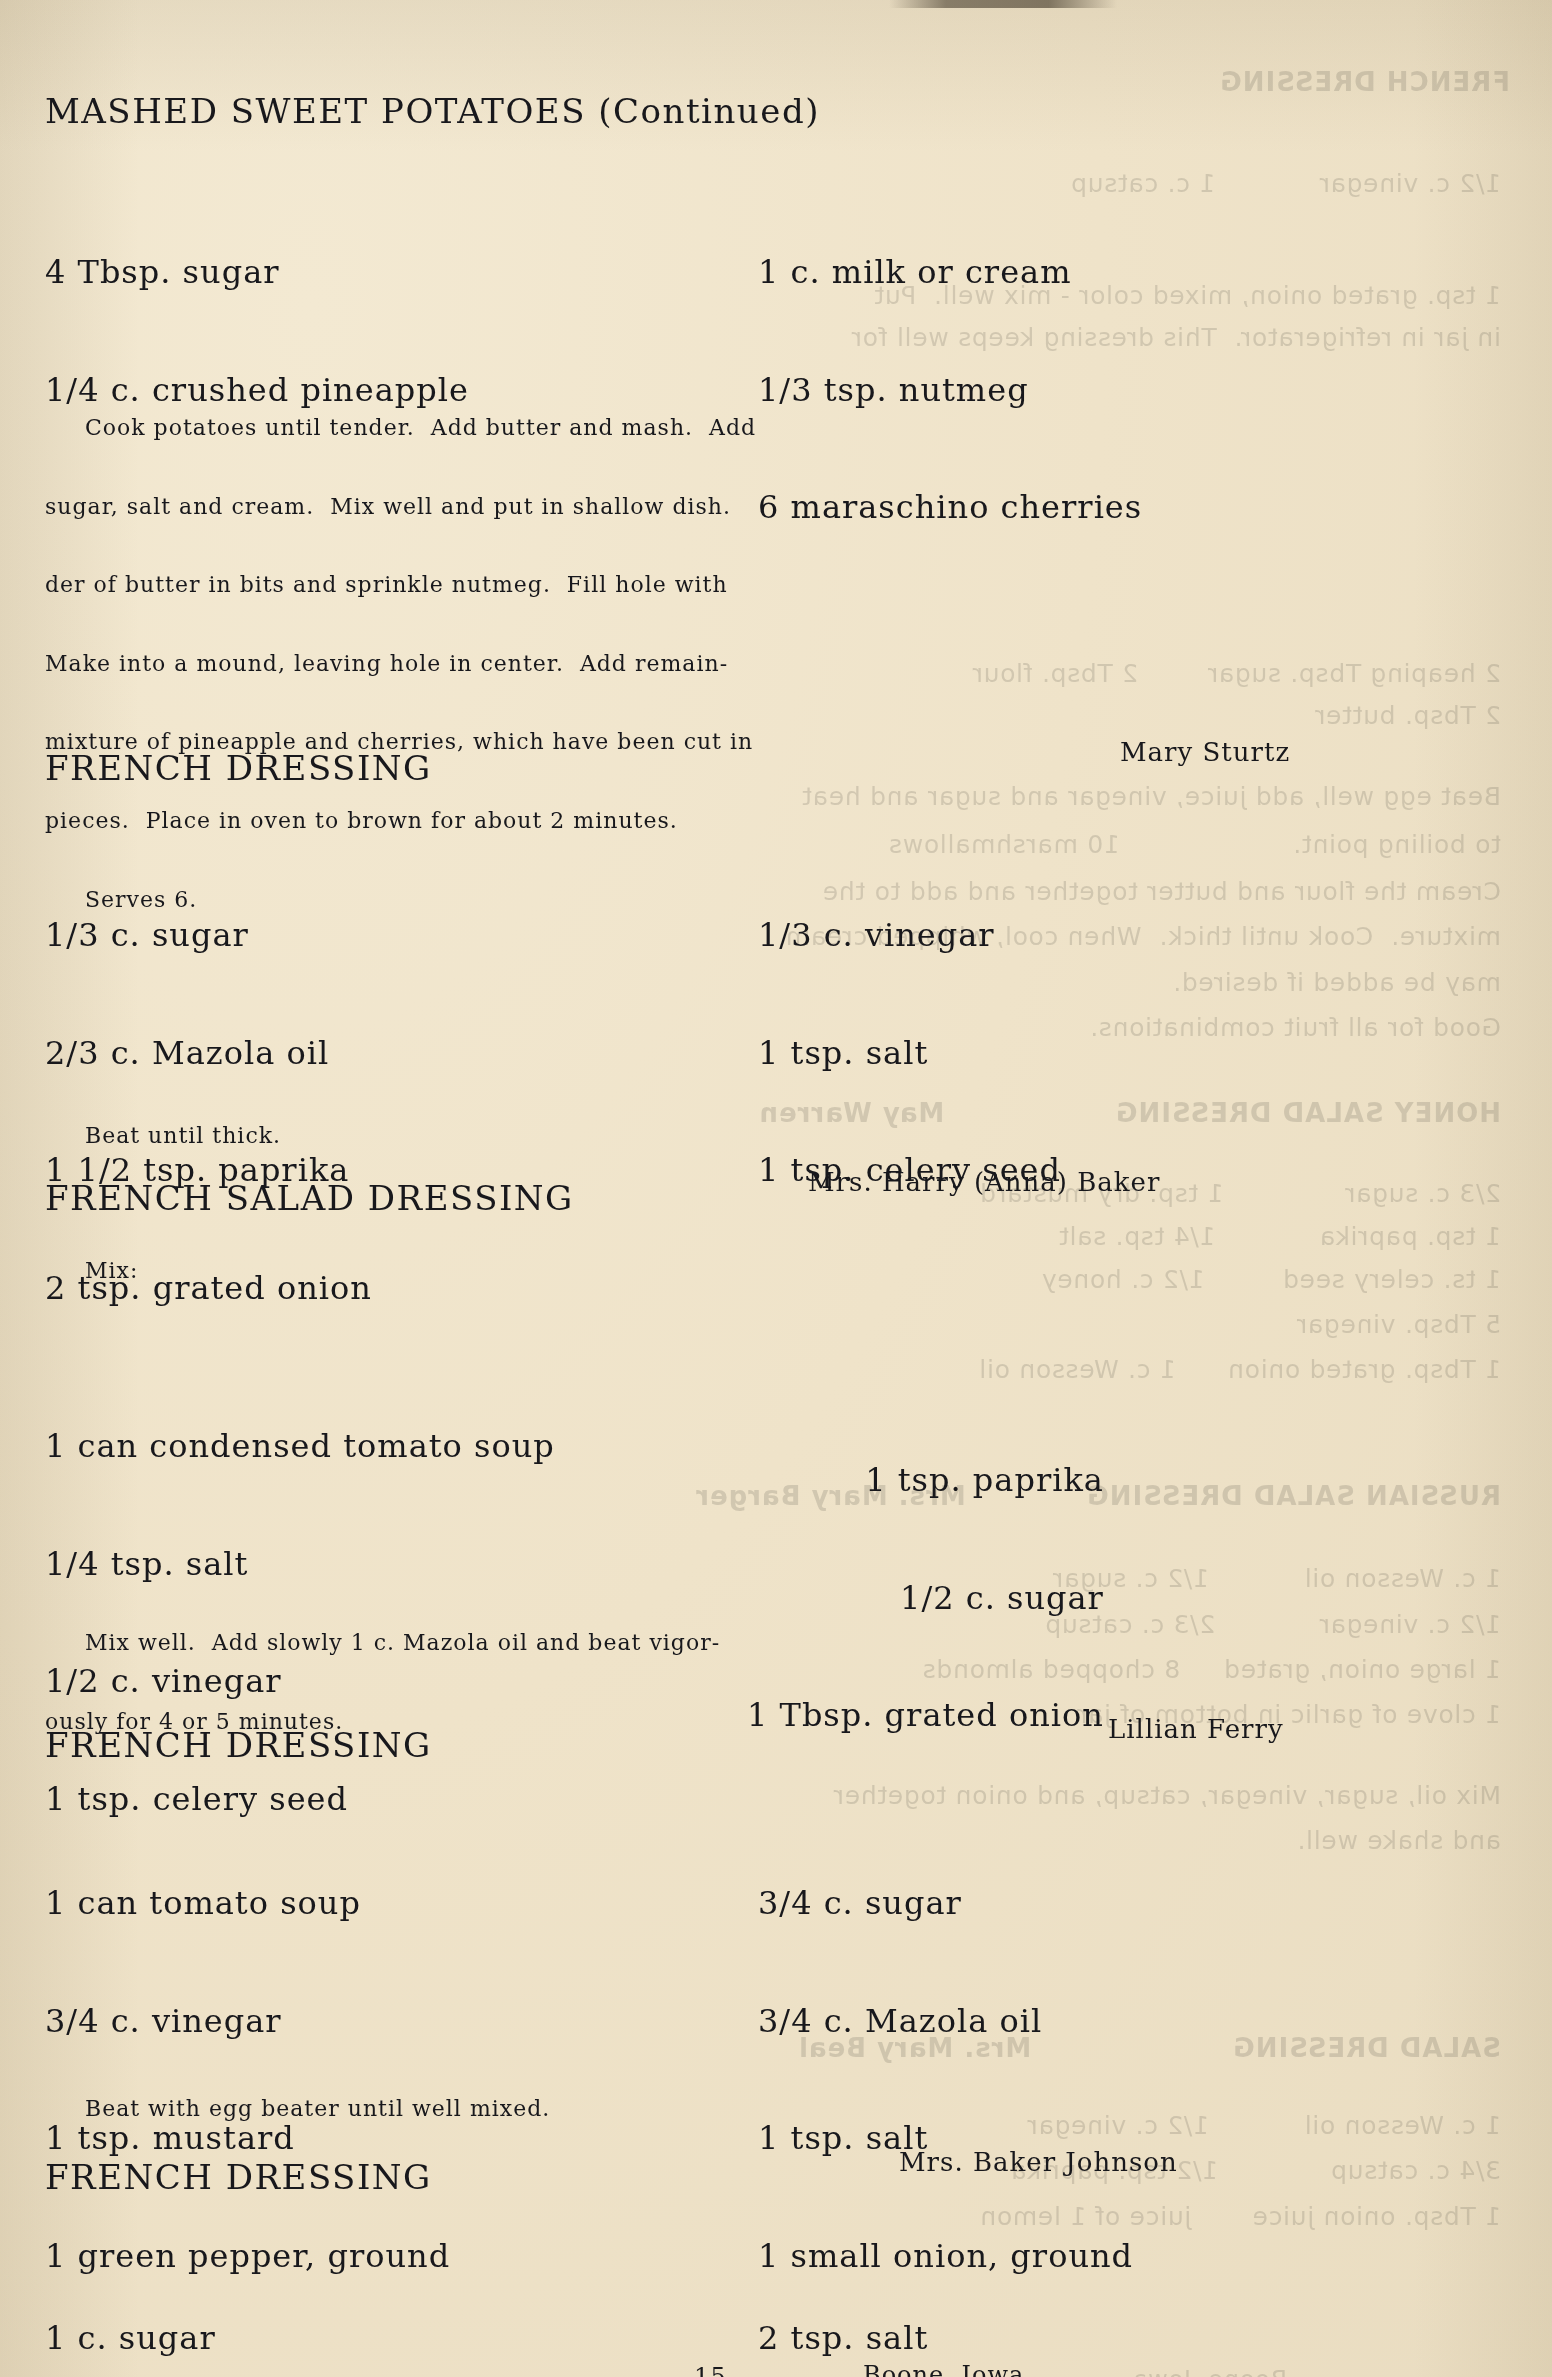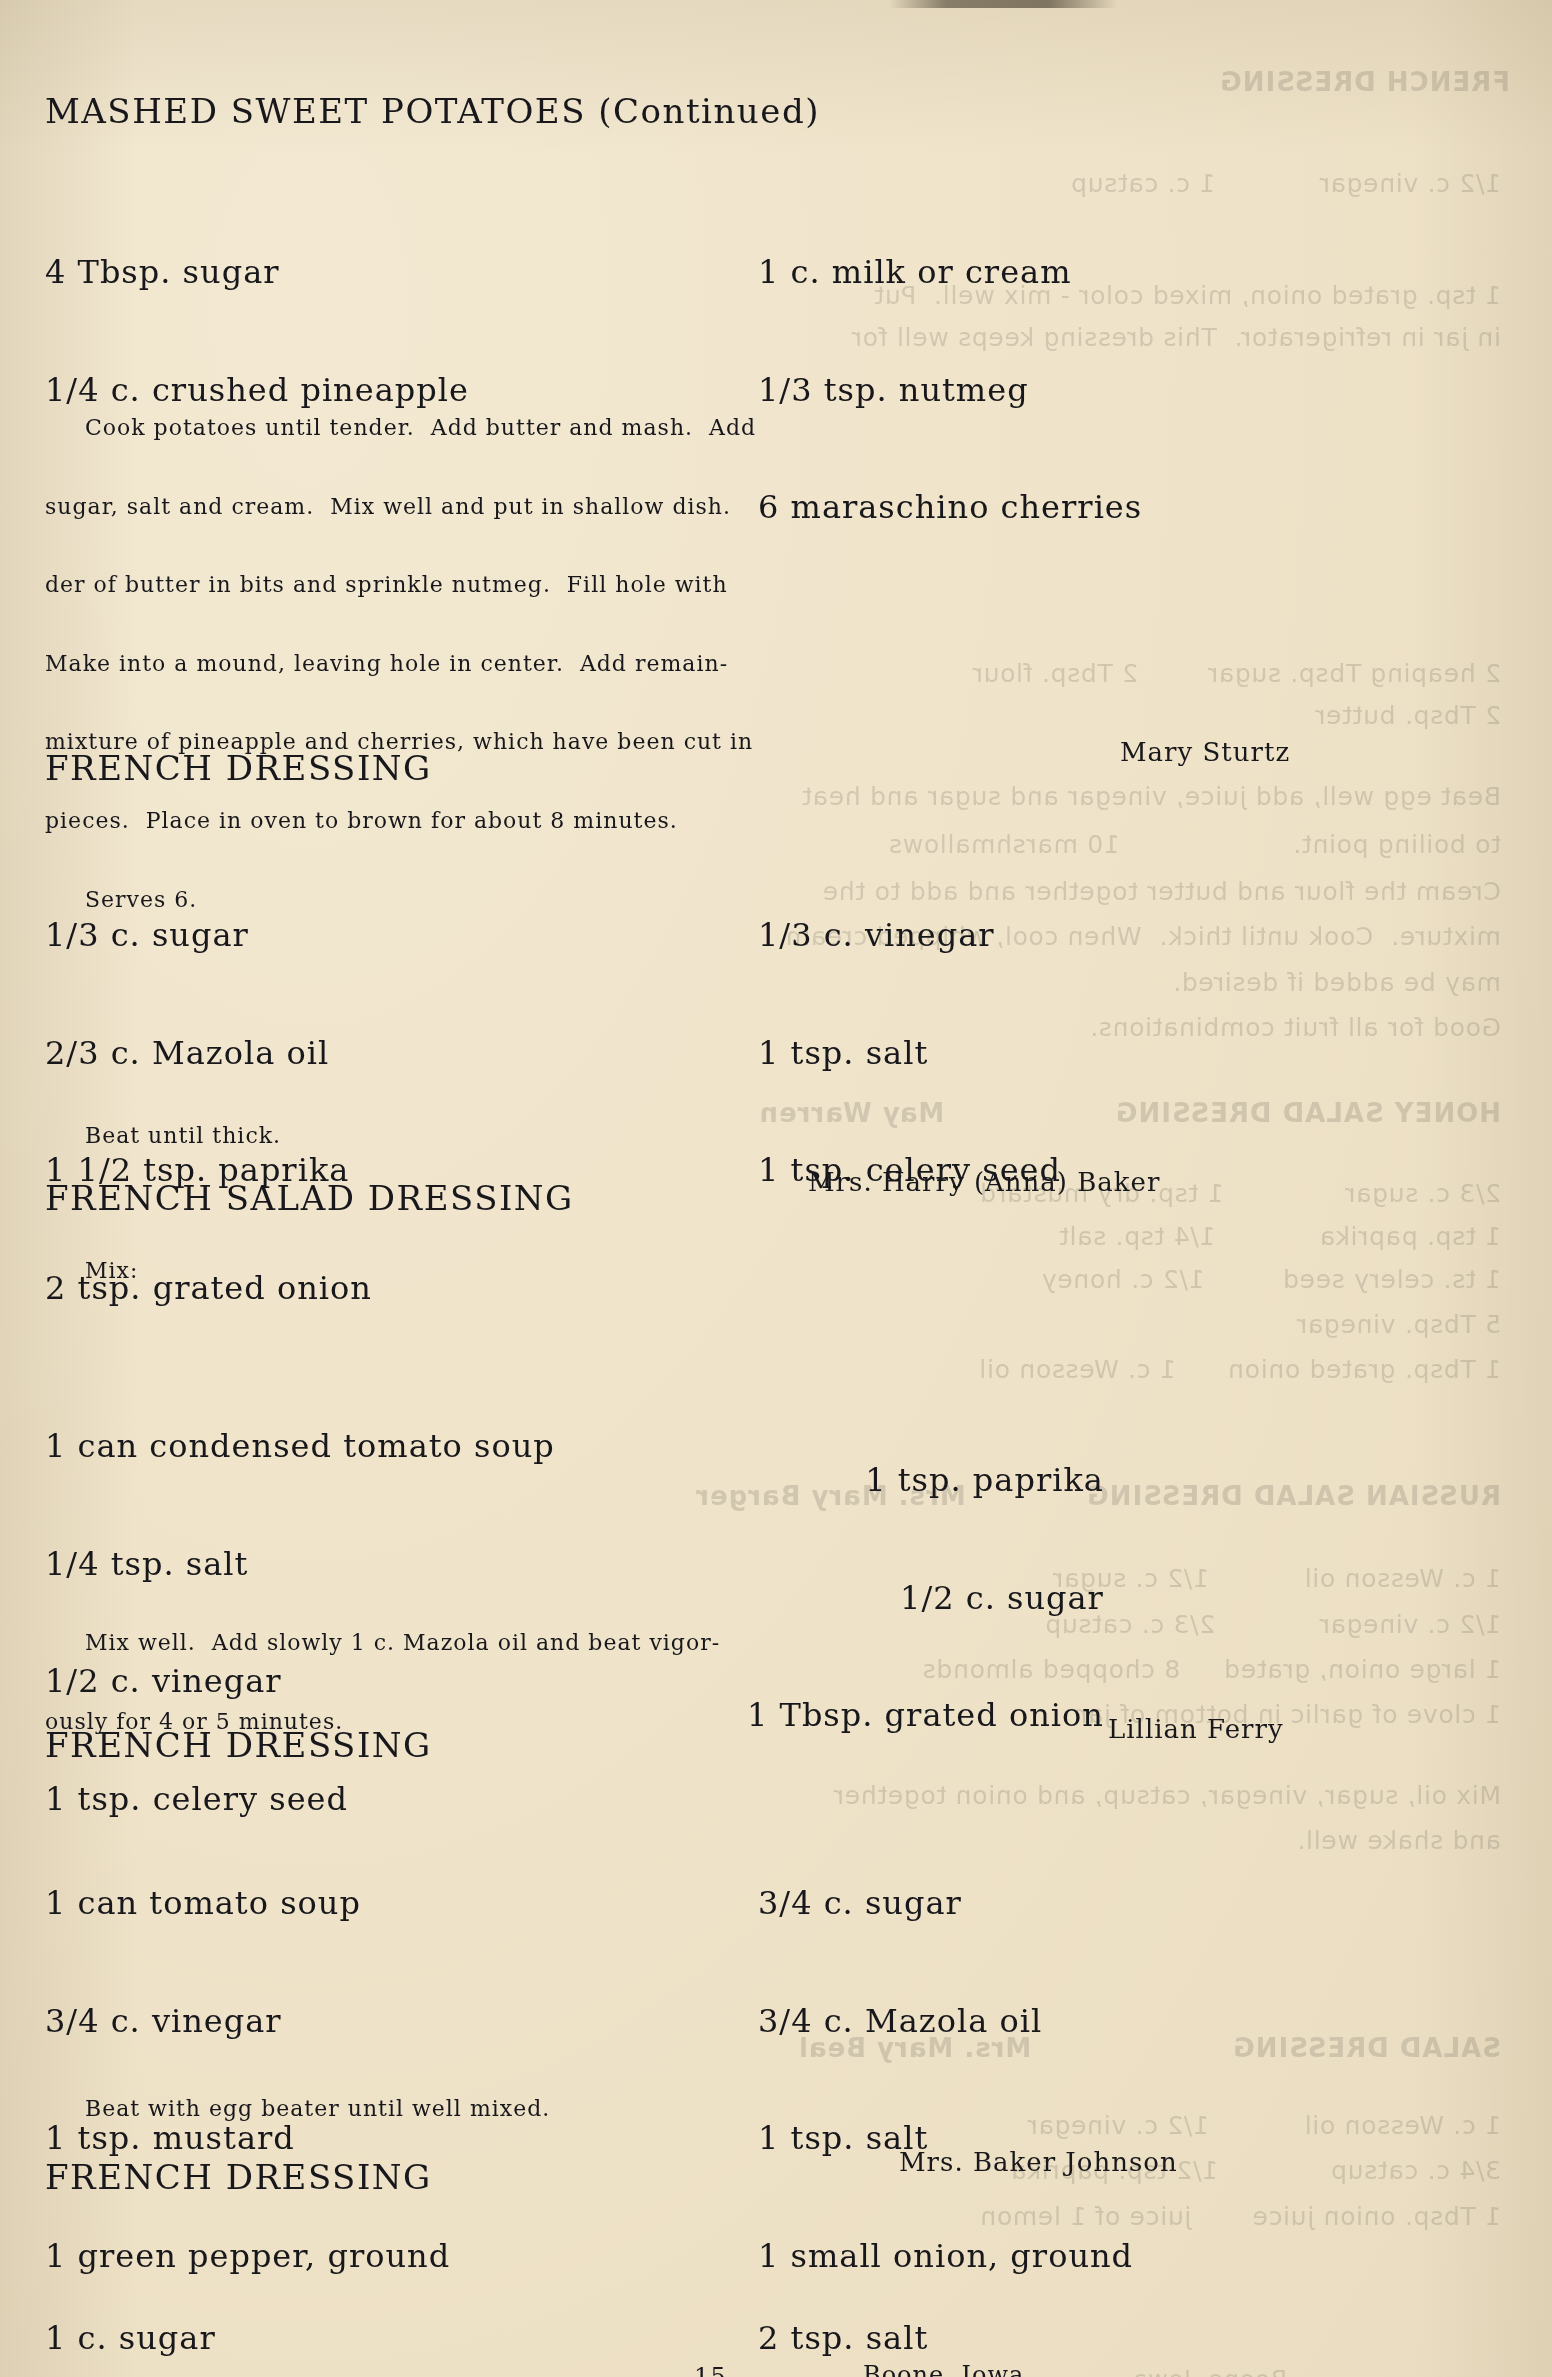--- a/index.html
+++ b/index.html
@@ -157,21 +157,21 @@
     <span class="line">1/3 tsp. nutmeg</span>
     <span class="line">6 maraschino cherries</span>
   </div>
 
   <div class="blk t body" style="left:45px; top:364px;">
     <span class="line">     Cook potatoes until tender.  Add butter and mash.  Add</span>
     <span class="line">sugar, salt and cream.  Mix well and put in shallow dish.</span>
     <span class="line">der of butter in bits and sprinkle nutmeg.  Fill hole with</span>
     <span class="line">Make into a mound, leaving hole in center.  Add remain-</span>
     <span class="line">mixture of pineapple and cherries, which have been cut in</span>
-    <span class="line">pieces.  Place in oven to brown for about 8 minutes.</span>
+    <span class="line">pieces.  Place in oven to brown for about 2 minutes.</span>
     <span class="line">     Serves 6.</span>
   </div>
 
   <div class="blk t title" style="left:45px; top:735px;">FRENCH DRESSING</div>
   <div class="blk t author" style="left:1120px; top:737px;">Mary Sturtz</div>
 
   <div class="blk t ing" style="left:45px; top:839px;">
     <span class="line">1/3 c. sugar</span>
     <span class="line">2/3 c. Mazola oil</span>
     <span class="line">1 1/2 tsp. paprika</span>

